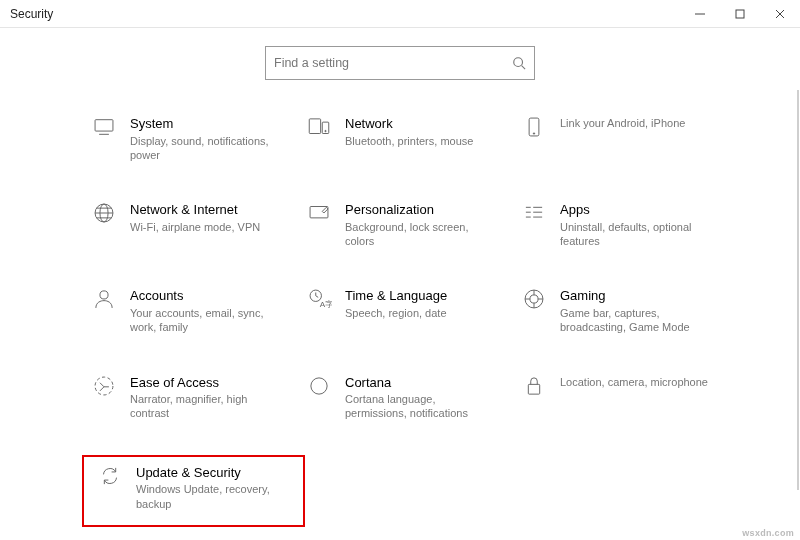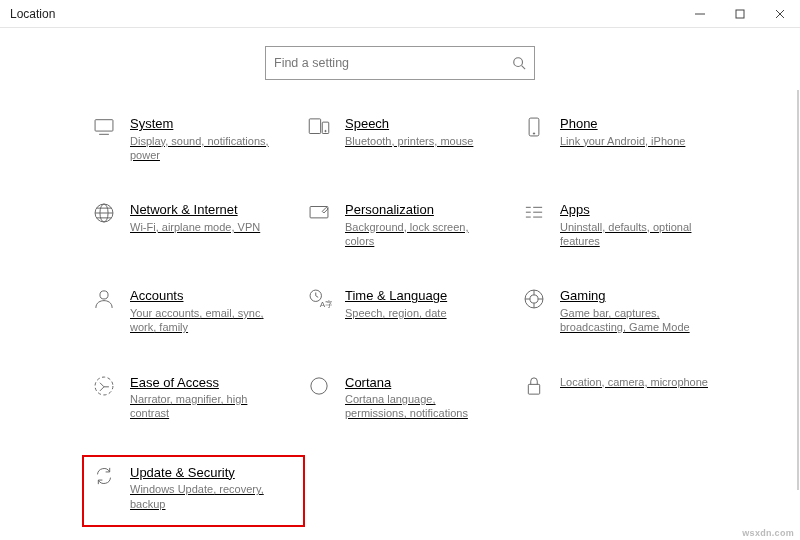--- a/index.html
+++ b/index.html
@@ -48,62 +48,61 @@
   .search-icon { width: 14px; height: 14px; color: #777; }
   .content {
     position: relative;
     padding: 20px 20px 0 90px;
   }
   .grid {
     display: grid;
     grid-template-columns: 215px 215px 215px;
     column-gap: 0px;
     row-gap: 30px;
-    text-decoration: underline;
   }
   .tile {
     display: flex;
     align-items: flex-start;
     gap: 12px;
     padding: 4px 6px 4px 0;
   }
   .tile-icon {
     width: 28px; height: 28px;
     flex-shrink: 0;
     color: #555;
     display: flex; align-items: flex-start; justify-content: center;
   }
   .tile-icon svg { width: 26px; height: 26px; stroke: #666; fill: none; stroke-width: 1.2; }
   .tile-text { padding-top: 2px; max-width: 150px; }
   .tile-title { font-size: 13px; color: #000; line-height: 1.2; margin-bottom: 2px; }
   .tile-desc { font-size: 11px; color: #777; line-height: 1.3; }
   .highlight {
     border: 2px solid #e20000;
-    padding: 6px 6px 14px 6px;
+    padding: 6px 6px 14px 12px;
     margin-left: -8px;
   }
   .scroll-edge {
     position: absolute;
     right: 1px; top: 0;
     width: 2px; height: 400px;
     background: #cfcfcf;
   }
   .watermark {
     position: absolute;
     right: 6px; bottom: 2px;
     font-size: 9px; color: #bbb;
     letter-spacing: 0.3px;
     font-weight: bold;
   }
 </style>
 </head>
 <body>
 
 <div class="titlebar">
-  <div class="titlebar-title">Location</div>
+  <div class="titlebar-title">Security</div>
   <div class="win-controls">
     <div class="win-btn">
       <svg viewBox="0 0 10 10">
           <line x1="0" y1="5" x2="10" y2="5" stroke="currentColor" stroke-width="1"></line>
         </svg>
     </div>
     <div class="win-btn">
       <svg viewBox="0 0 10 10">
           <rect x="1" y="1" width="8" height="8" stroke="currentColor" fill="none" stroke-width="1"></rect>
         </svg>
@@ -146,34 +145,33 @@
 
     <div class="tile">
       <div class="tile-icon">
         <svg viewBox="0 0 32 32">
             <rect x="4" y="6" width="14" height="18" rx="1"></rect>
             <rect x="20" y="10" width="8" height="14" rx="1"></rect>
             <circle cx="24" cy="21" r="0.8" fill="#666"></circle>
           </svg>
       </div>
       <div class="tile-text">
-        <div class="tile-title">Speech</div>
+        <div class="tile-title">Network</div>
         <div class="tile-desc">Bluetooth, printers, mouse</div>
       </div>
     </div>
 
     <div class="tile">
       <div class="tile-icon">
         <svg viewBox="0 0 32 32">
             <rect x="10" y="5" width="12" height="22" rx="2"></rect>
             <circle cx="16" cy="24" r="0.8" fill="#666"></circle>
           </svg>
       </div>
       <div class="tile-text">
-        <div class="tile-title">Phone</div>
         <div class="tile-desc">Link your Android, iPhone</div>
       </div>
     </div>
 
     <div class="tile">
       <div class="tile-icon">
         <svg viewBox="0 0 32 32">
             <circle cx="16" cy="16" r="11"></circle>
             <ellipse cx="16" cy="16" rx="5" ry="11"></ellipse>
             <line x1="5" y1="16" x2="27" y2="16"></line>

